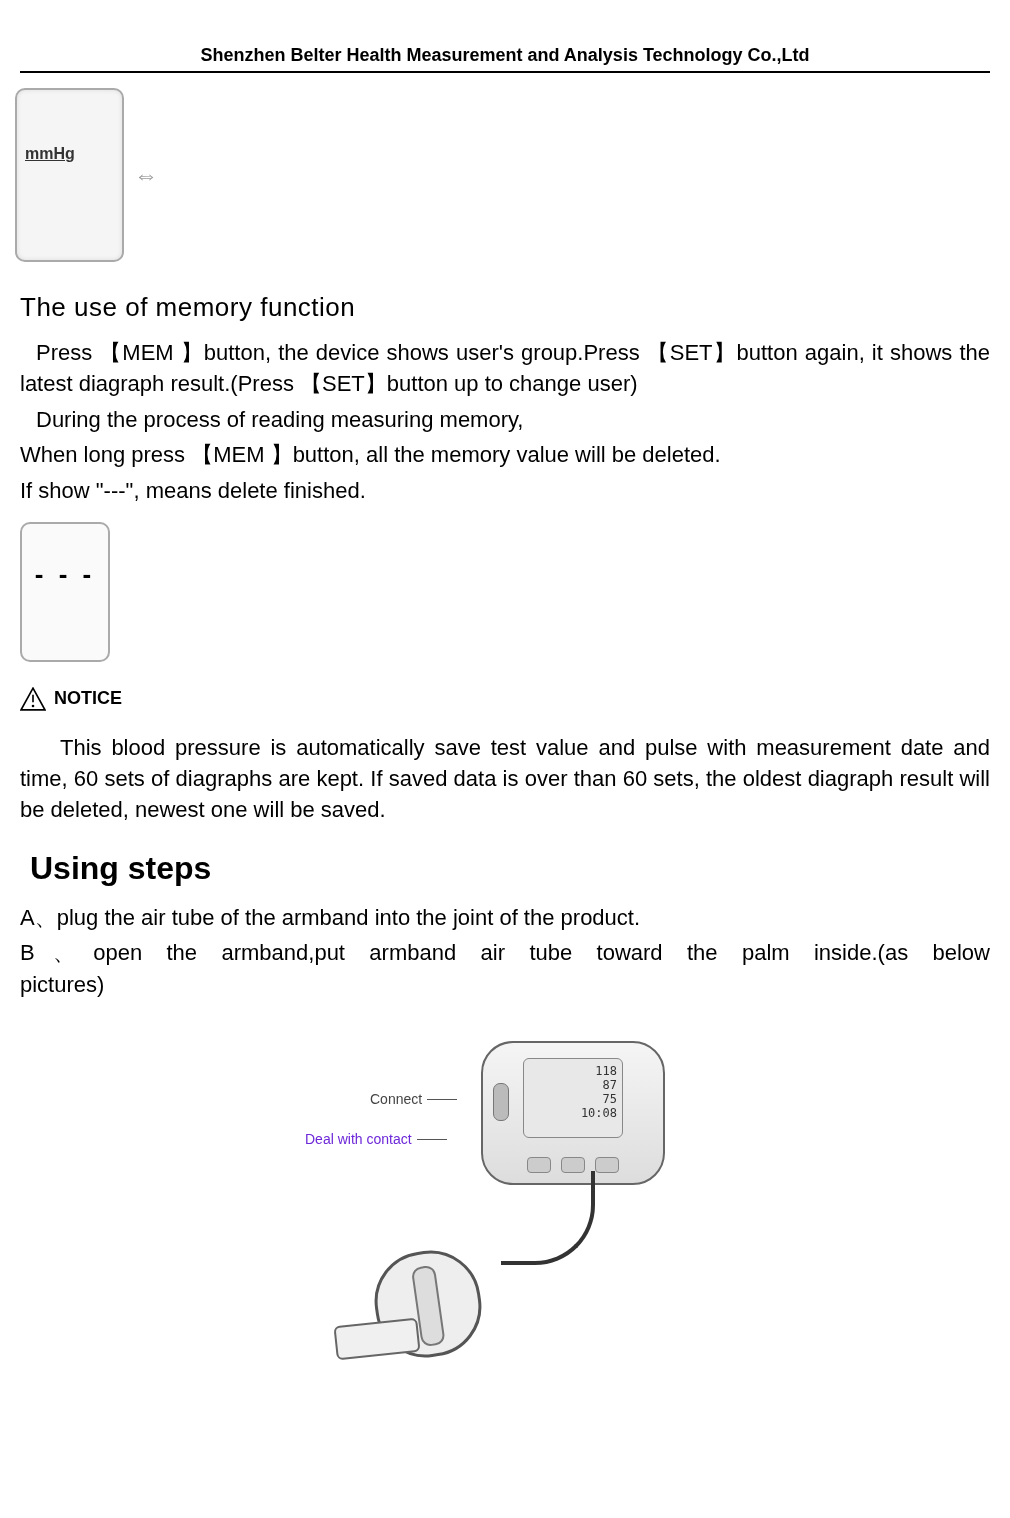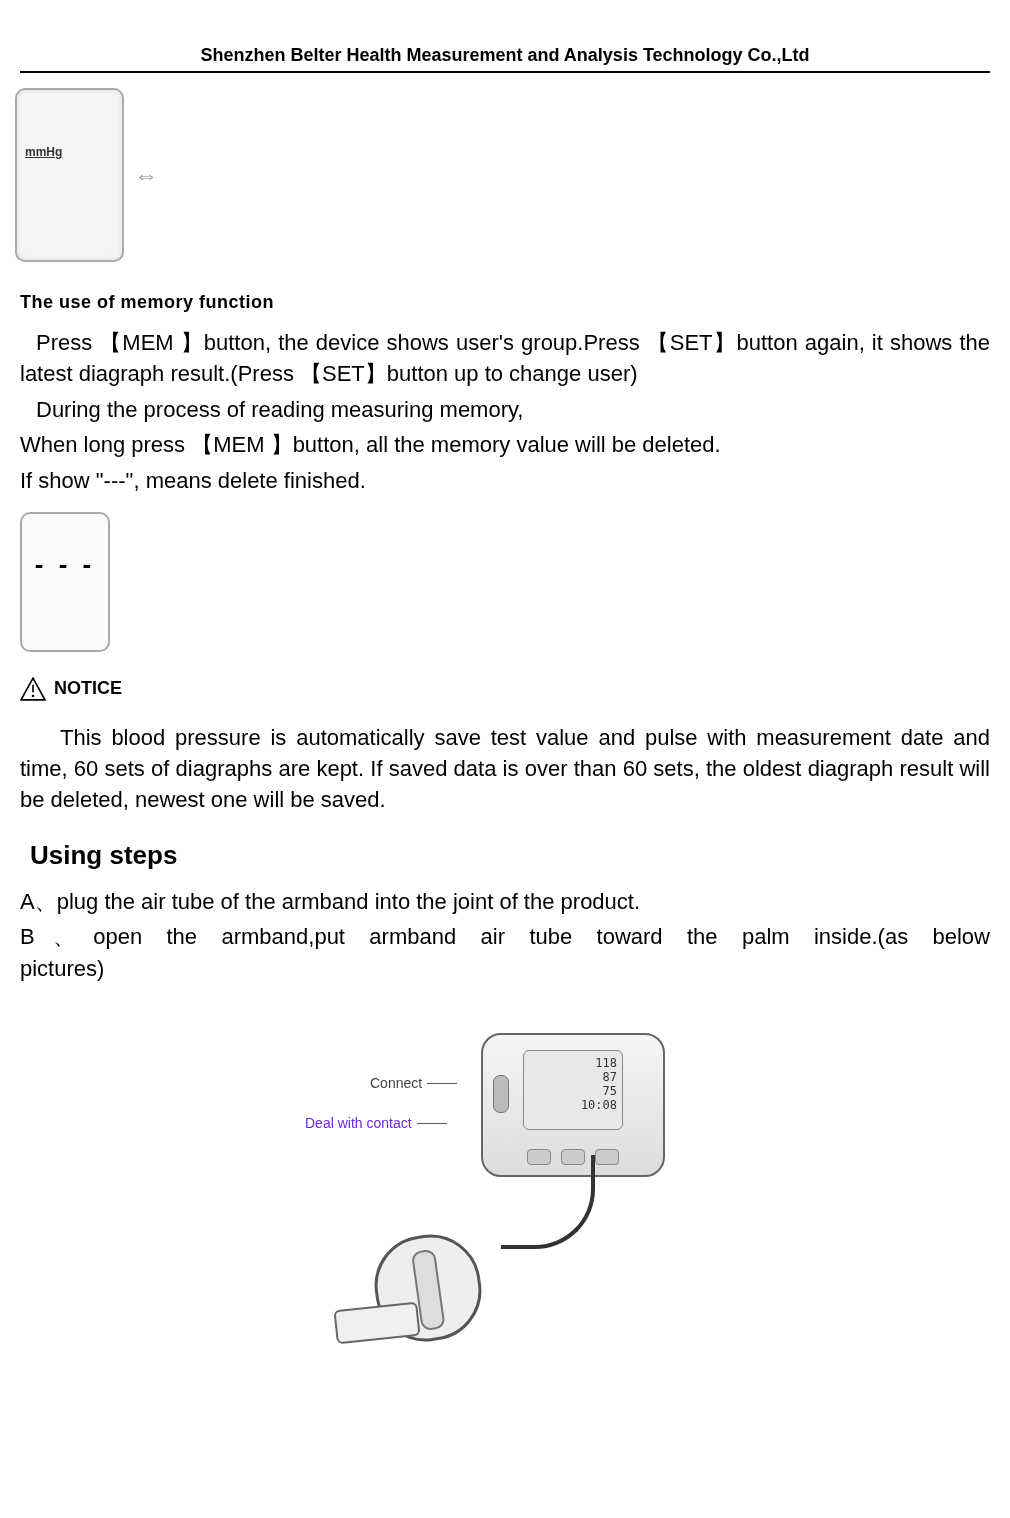--- a/index.html
+++ b/index.html
@@ -35,38 +35,38 @@
       border: 2px solid #aaa;
       border-radius: 10px;
       background: #f5f5f5;
       position: relative;
       box-shadow: inset 0 0 5px rgba(0,0,0,0.1);
     }
     .screen-box .lbl {
       position: absolute;
       top: 55px;
       left: 8px;
-      font-size: 12px;
+      font-size: 16px;
       font-weight: bold;
       color: #333;
       text-decoration: underline;
     }
     .arrows {
       font-size: 24px;
       color: #999;
     }
     .section-title {
-      font-weight: bold;
-      font-size: 18px;
+      font-weight: normal;
+      font-size: 26px;
       margin: 10px 0 15px 0;
       letter-spacing: 0.5px;
     }
     .section-title-indent {
       font-weight: bold;
-      font-size: 26px;
+      font-size: 32px;
       margin: 25px 0 15px 10px;
     }
     .body-text {
       font-size: 22px;
       line-height: 1.4;
       margin: 0 0 5px 0;
     }
     .body-text.indent {
       text-indent: 16px;
     }
@@ -146,25 +146,25 @@
       margin-top: 40px;
     }
     .figure {
       width: 380px;
       height: 320px;
       position: relative;
     }
     .device {
       position: absolute;
       right: 30px;
-      top: 8px;
+      top: 0;
       width: 180px;
       height: 140px;
       border: 2px solid #666;
-      border-radius: 20px;
+      border-radius: 32px;
       background: linear-gradient(#f5f5f5,#ddd);
     }
     .device .lcd {
       position: absolute;
       top: 15px;
       left: 40px;
       width: 100px;
       height: 80px;
       border: 1px solid #888;
       background: #e8e8e8;

